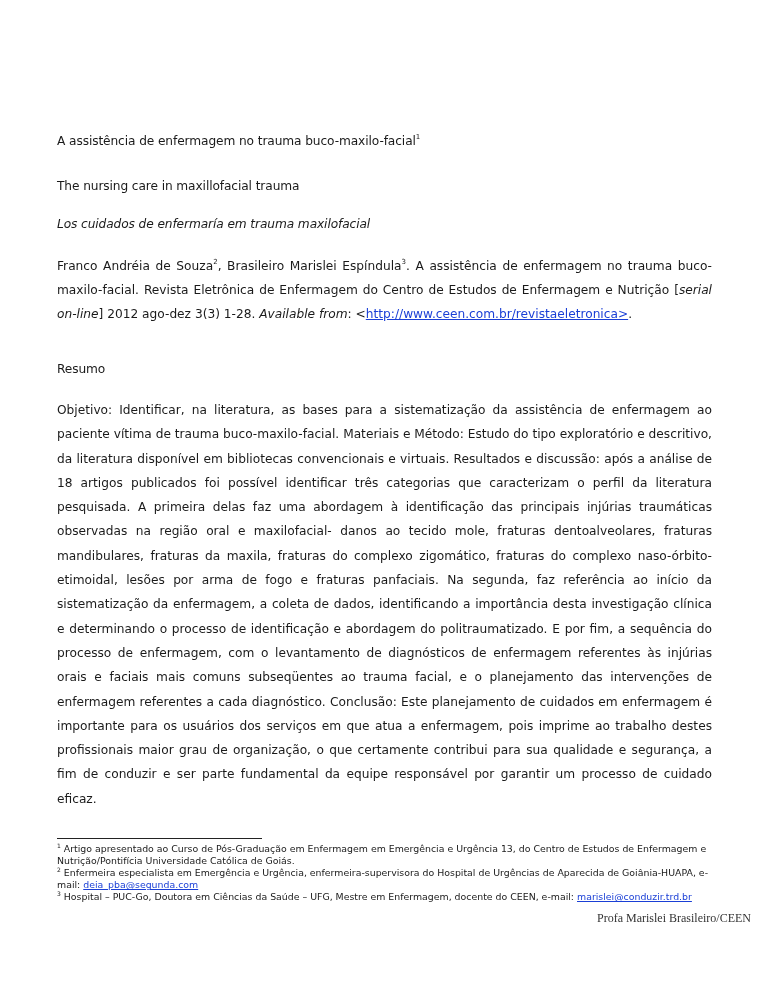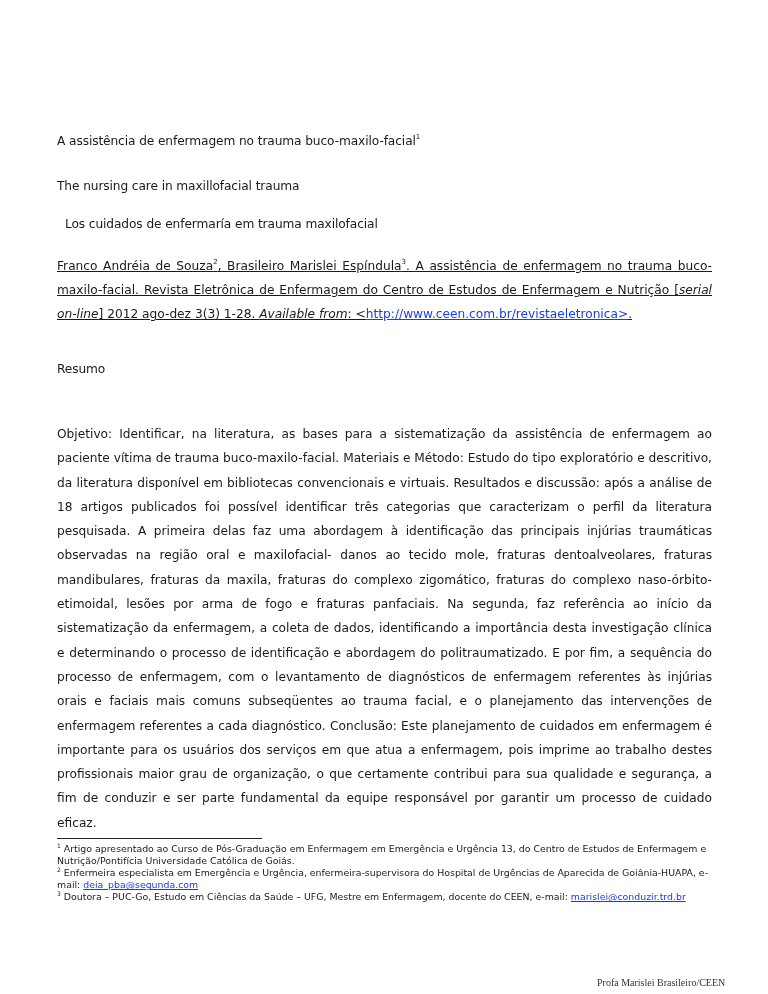--- a/index.html
+++ b/index.html
@@ -2,50 +2,50 @@
 <html><head>
   <meta charset="utf-8">
   <style>
     html, body { margin: 0; padding: 0; background: #ffffff; }
     body { width: 768px; height: 994px; position: relative; overflow: hidden;
            font-family: "DejaVu Sans", sans-serif; color: #1a1a1a; }
     .page { position: absolute; left: 57px; top: 0; width: 655px; }
     .line { font-size: 12.2px; letter-spacing: -0.1px; }
     .title { position: absolute; top: 134px; left: 0; white-space: nowrap; }
     .en-title { position: absolute; top: 179px; left: 0; white-space: nowrap; text-align: right; }
-    .es-title { position: absolute; top: 217px; left: 8px; white-space: nowrap; }
+    .es-title { position: absolute; top: 217px; left: 0; white-space: nowrap; font-style: italic; }
     .citation { position: absolute; top: 254px; left: 0; width: 655px; line-height: 24.2px;
-                text-align: justify; font-size: 12.2px; text-decoration: underline; }
+                text-align: justify; font-size: 12.2px; }
     .resumo-head { position: absolute; top: 362px; left: 0; white-space: nowrap; }
     .abstract { position: absolute; top: 398px; left: 0; width: 655px; line-height: 24.3px;
-                text-align: justify; font-size: 12.2px; margin-top: 24px; }
+                text-align: justify; font-size: 12.2px; }
     sup { font-size: 7px; vertical-align: 6px; line-height: 0; }
     a { color: #1a3fd6; text-decoration: underline; }
     .sep { position: absolute; top: 838px; left: 0; width: 205px; height: 1px; background: #222; }
     .footnotes { position: absolute; top: 843px; left: 0; width: 655px; font-size: 9.4px; line-height: 12.1px; }
     .fn sup { font-size: 6px; vertical-align: 4px; }
-    .footer { position: absolute; top: 977px; left: 597px; font-family: "Liberation Serif", serif;
-              font-size: 10px; color: #333; white-space: nowrap; }
+    .footer { position: absolute; top: 911px; left: 597px; font-family: "Liberation Serif", serif;
+              font-size: 12px; color: #333; white-space: nowrap; }
   </style>
 </head>
 <body>
 
 <div class="page">
   <div class="line title"><span>A  assistência de enfermagem no trauma buco-maxilo-facial</span><sup>1</sup></div>
   <div class="line en-title">The nursing care in maxillofacial trauma</div>
   <div class="line es-title">Los cuidados de enfermaría em trauma maxilofacial</div>
 
   <div class="citation"><span>Franco Andréia de Souza</span><sup>2</sup><span>, </span><span>Brasileiro Marislei Espíndula</span><sup>3</sup><span>. A assistência de enfermagem no trauma buco-maxilo-facial. Revista Eletrônica de Enfermagem do Centro de Estudos de Enfermagem e Nutrição [</span><i>serial on-line</i><span>] 2012 ago-dez 3(3) 1-28. </span><i>Available from</i><span>: &lt;</span><a>http://www.ceen.com.br/revistaeletronica&gt;</a><span>.</span></div>
 
   <div class="line resumo-head">Resumo</div>
 
   <div class="abstract">Objetivo: Identificar, na literatura, as bases para a sistematização da assistência de enfermagem ao paciente vítima de trauma buco-maxilo-facial. Materiais e Método: Estudo do tipo exploratório e descritivo, da literatura disponível em bibliotecas convencionais e virtuais. Resultados e discussão: após a análise de 18 artigos publicados foi possível identificar três categorias que caracterizam o perfil da literatura pesquisada. A primeira delas faz uma abordagem à identificação das principais injúrias traumáticas observadas na região oral e maxilofacial- danos ao tecido mole, fraturas dentoalveolares, fraturas mandibulares, fraturas da maxila, fraturas do complexo zigomático, fraturas do complexo naso-órbito-etimoidal, lesões por arma de fogo e fraturas panfaciais.  Na segunda, faz referência ao início da sistematização da enfermagem, a coleta de dados, identificando a importância desta investigação clínica e determinando o processo de identificação e abordagem do politraumatizado. E por fim, a sequência do processo de enfermagem, com o levantamento de diagnósticos de enfermagem referentes às injúrias orais e faciais mais comuns subseqüentes ao trauma facial, e o planejamento das intervenções de enfermagem referentes a cada diagnóstico. Conclusão: Este planejamento de cuidados em enfermagem é importante para os usuários dos serviços em que atua a enfermagem, pois imprime ao trabalho destes profissionais maior grau de organização, o que certamente contribui para sua qualidade e segurança, a fim de conduzir e ser parte fundamental da equipe responsável por garantir um processo de cuidado eficaz.</div>
 
   <div class="sep"></div>
 
   <div class="footnotes">
     <div class="fn"><sup>1</sup><span> Artigo apresentado ao Curso de Pós-Graduação em Enfermagem em Emergência e Urgência 13, do Centro de Estudos de Enfermagem e Nutrição/Pontifícia Universidade Católica de Goiás.</span></div>
     <div class="fn"><sup>2</sup><span> Enfermeira especialista em  Emergência e Urgência, enfermeira-supervisora do Hospital de Urgências de Aparecida de Goiânia-HUAPA, e-mail: </span><a>deia_pba@segunda.com</a></div>
-    <div class="fn"><sup>3</sup><span> Doutora – PUC-Go, Estudo em Ciências da Saúde – UFG, Mestre em Enfermagem, docente do CEEN, e-mail: </span><a>marislei@conduzir.trd.br</a></div>
+    <div class="fn"><sup>3</sup><span> Hospital – PUC-Go, Doutora em Ciências da Saúde – UFG, Mestre em Enfermagem, docente do CEEN, e-mail: </span><a>marislei@conduzir.trd.br</a></div>
   </div>
 </div>
 
 <div class="footer">Profa Marislei Brasileiro/CEEN</div>
 
 </body></html>

